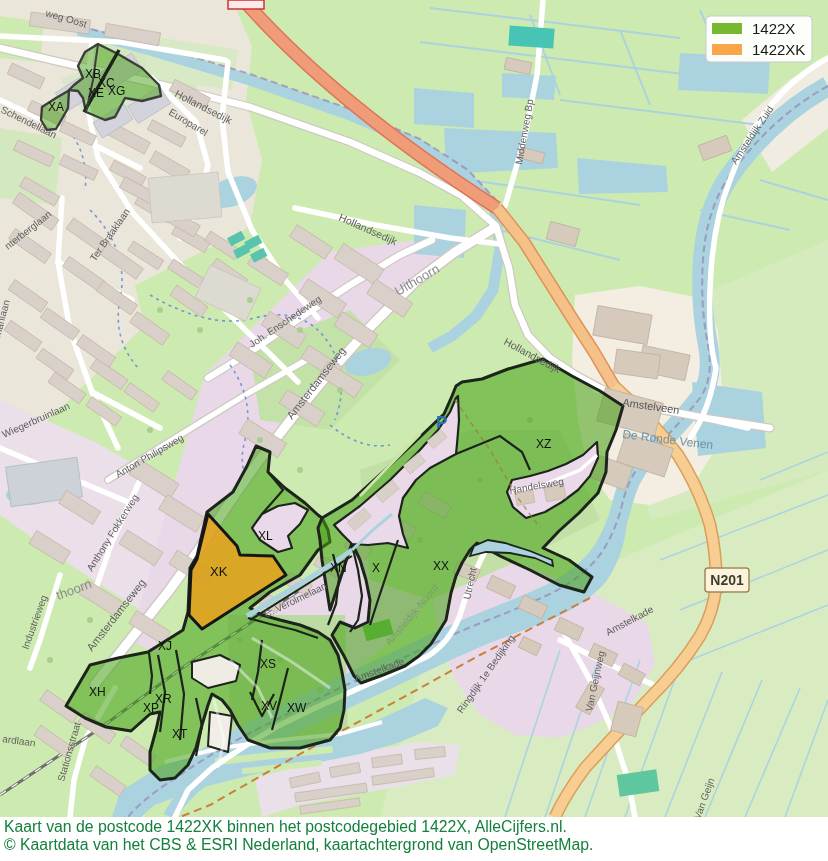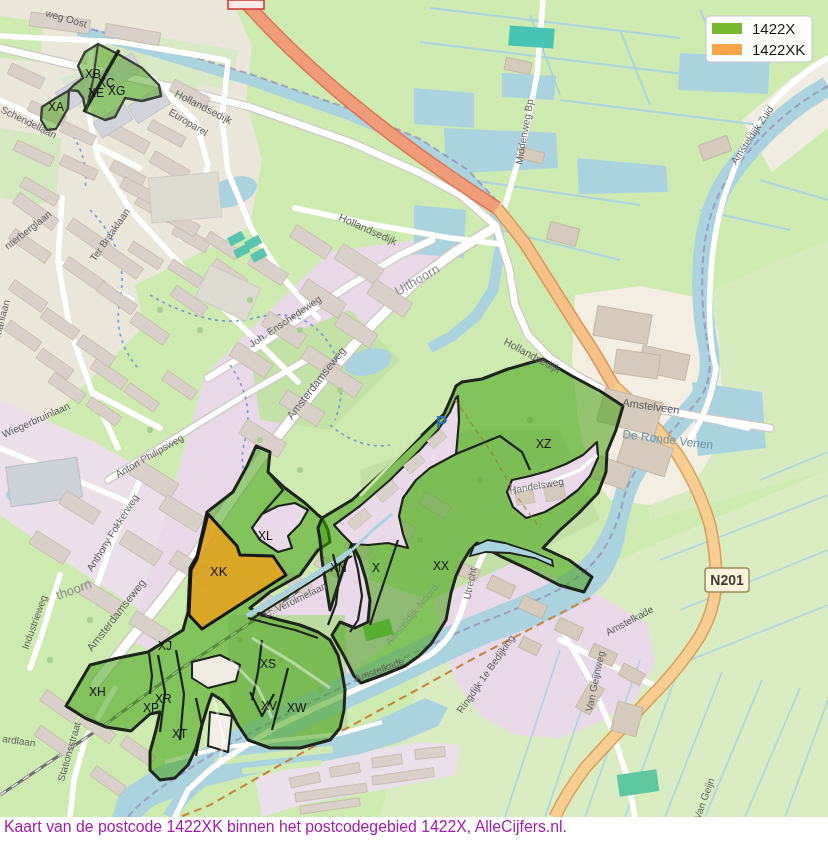--- a/index.html
+++ b/index.html
@@ -1,17 +1,17 @@
 <!DOCTYPE html>
 <html><head>
 <meta charset="utf-8">
 <style>
 html,body{margin:0;padding:0;}
 body{width:828px;height:861px;overflow:hidden;background:#fff;font-family:"Liberation Sans",sans-serif;}
-.cap{position:absolute;left:4px;color:#a21caf;font-size:15.8px;font-family:"Liberation Sans",sans-serif;}
+.cap{position:absolute;left:4px;color:#15803d;font-size:15.8px;font-family:"Liberation Sans",sans-serif;}
 </style>
 </head>
 <body>
 <div style="position:relative;width:828px;height:861px;">
 <svg width="828" height="817" viewBox="0 0 828 817" style="position:absolute;top:0;left:0;">
 
 <rect x="0" y="0" width="828" height="817" fill="#cdebb0"></rect>
 
 <polygon points="430,640 828,470 828,817 380,817" fill="#d9ecc1"></polygon>
 <polygon points="620,330 828,240 828,470 650,520" fill="#d5ebbd"></polygon>
@@ -451,13 +451,14 @@
 <text x="372" y="572">X</text>
 </g>
 
 <rect x="706" y="16" width="106" height="46" rx="4" fill="rgba(255,255,255,0.93)" stroke="#c9c9c9"></rect>
 <rect x="712" y="23" width="30" height="11" fill="#77b82e"></rect>
 <rect x="712" y="44" width="30" height="11" fill="#f9a64a"></rect>
 <text x="752" y="34" font-size="15" fill="#1a1a1a">1422X</text>
 <text x="752" y="55" font-size="15" fill="#1a1a1a">1422XK</text>
 </svg>
 <div class="cap" style="top:818px;">Kaart van de postcode 1422XK binnen het postcodegebied 1422X, AlleCijfers.nl.</div>
+<div class="cap" style="top:836px;">© Kaartdata van het CBS &amp; ESRI Nederland, kaartachtergrond van OpenStreetMap.</div>
 </div>
 
 </body></html>

